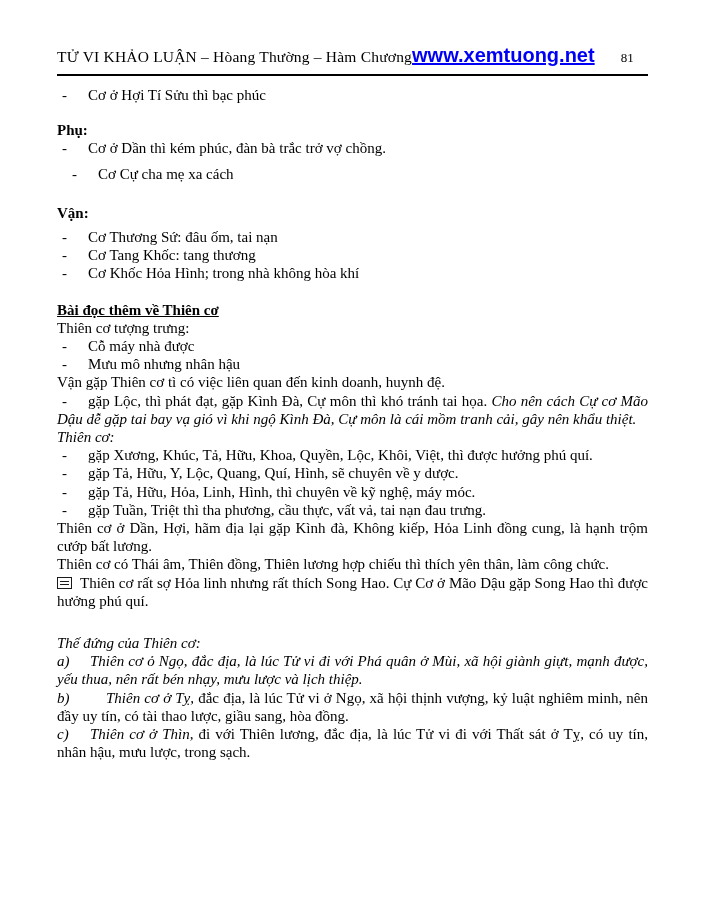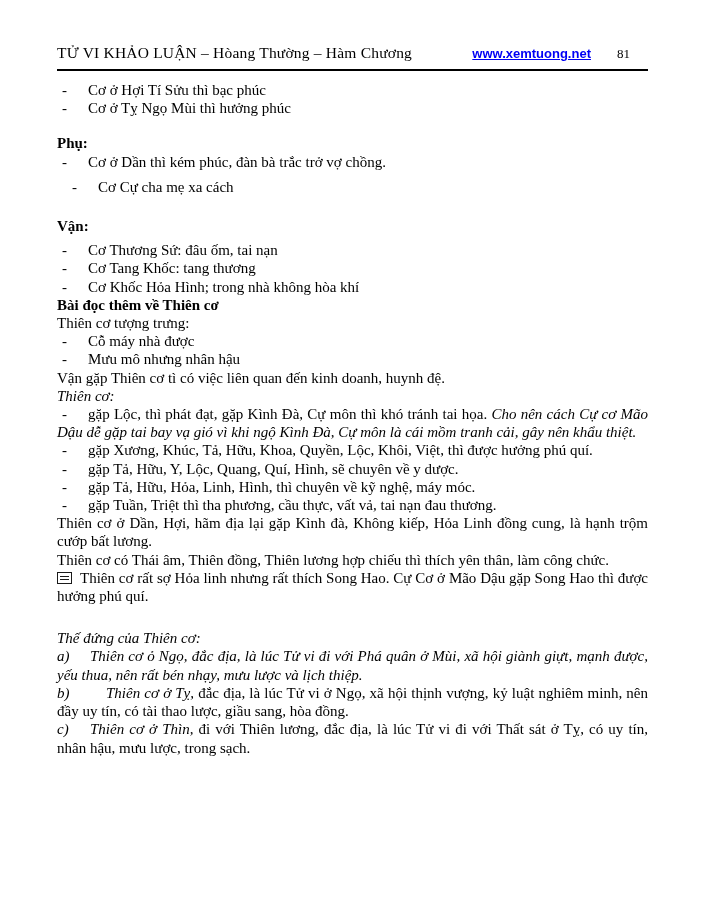--- a/index.html
+++ b/index.html
@@ -8,21 +8,21 @@
     background:#ffffff;color:#000;
     font-family:"Liberation Serif","DejaVu Serif",serif;
     font-size:15px;box-sizing:border-box;
     padding:44px 57px 0 57px;
   }
   .page-header{display:flex;align-items:baseline;white-space:nowrap;}
   .page-header .title{font-size:15.5px;letter-spacing:.2px;}
   .page-header .spacer{flex:1;}
   .site-link{
     font-family:"Liberation Sans","DejaVu Sans",sans-serif;
-    font-weight:bold;font-size:13px;text-decoration:underline;cursor:pointer;
+    font-weight:bold;font-size:20px;text-decoration:underline;cursor:pointer;
   }
   .page-number{margin-left:26px;margin-right:18px;font-size:13px;}
   .rule{border-top:2px solid #000;margin-top:7px;}
   main{display:block;}
   .para{margin:0;line-height:18.2px;text-align:justify;}
   .note-icon{
     display:inline-block;width:13px;height:10px;border:1px solid #1a1a1a;
     margin-right:8px;position:relative;top:1px;
   }
   .note-icon i{position:absolute;left:2px;right:2px;height:1px;background:#1a1a1a;}
@@ -35,39 +35,38 @@
 <div class="page">
   <header class="page-header">
     <span class="title">TỬ VI KHẢO LUẬN – Hòang Thường – Hàm Chương</span>
     <span class="spacer"></span>
     <a class="site-link" style="color: rgb(0, 0, 245);">www.xemtuong.net</a>
     <span class="page-number">81</span>
   </header>
   <div class="rule"></div>
   <main>
       <p class="para" style="margin-top: 10px;"><span style="display: inline-block; width: 26px; margin-left: 5px;">-</span><span>Cơ ở Hợi Tí Sửu thì bạc phúc</span></p>
-      <p class="para"><span style="display: inline-block; width: 26px; margin-left: 5px;">-</span><span>Cơ ở Tỵ Ngọ Mùi thì hưởng phúc</span></p>
       <p class="para" style="margin-top: 17px;"><span style="font-weight: bold;">Phụ:</span></p>
       <p class="para"><span style="display: inline-block; width: 26px; margin-left: 5px;">-</span><span>Cơ ở Dần thì kém phúc, đàn bà trắc trở vợ chồng.</span></p>
       <p class="para" style="margin-top: 7px;"><span style="display: inline-block; width: 26px; margin-left: 15px;">-</span><span>Cơ Cự cha mẹ xa cách</span></p>
       <p class="para" style="margin-top: 21px;"><span style="font-weight: bold;">Vận:</span></p>
       <p class="para" style="margin-top: 6px;"><span style="display: inline-block; width: 26px; margin-left: 5px;">-</span><span>Cơ Thương Sứ: đâu ốm, tai nạn</span></p>
       <p class="para"><span style="display: inline-block; width: 26px; margin-left: 5px;">-</span><span>Cơ Tang Khốc: tang thương</span></p>
       <p class="para"><span style="display: inline-block; width: 26px; margin-left: 5px;">-</span><span>Cơ Khốc Hỏa Hình; trong nhà không hòa khí</span></p>
-      <p class="para" style="margin-top: 0;"><span style="font-weight: bold;">Bài đọc thêm về Thiên cơ</span></p>
+      <p class="para" style="margin-top: 18px; text-decoration: underline;"><span style="font-weight: bold;">Bài đọc thêm về Thiên cơ</span></p>
       <p class="para"><span>Thiên cơ tượng trưng:</span></p>
       <p class="para"><span style="display: inline-block; width: 26px; margin-left: 5px;">-</span><span>Cỗ máy nhà được</span></p>
       <p class="para"><span style="display: inline-block; width: 26px; margin-left: 5px;">-</span><span>Mưu mô nhưng nhân hậu</span></p>
       <p class="para"><span>Vận gặp Thiên cơ tì có việc liên quan đến kinh doanh, huynh đệ.</span></p>
+      <p class="para"><span style="display: inline-block; width: 26px; margin-left: 5px;">-</span><span>gặp Lộc, thì phát đạt, gặp Kình Đà, Cự môn thì khó tránh tai họa. </span><span style="font-style: italic;">Cho nên cách Cự cơ Mão Dậu dễ gặp tai bay vạ gió vì khi ngộ Kình Đà, Cự môn là cái mồm tranh cải, gây nên khẩu thiệt.</span></p>
       <p class="para"><span style="font-style: italic;">Thiên cơ:</span></p>
-      <p class="para"><span style="display: inline-block; width: 26px; margin-left: 5px;">-</span><span>gặp Lộc, thì phát đạt, gặp Kình Đà, Cự môn thì khó tránh tai họa. </span><span style="font-style: italic;">Cho nên cách Cự cơ Mão Dậu dễ gặp tai bay vạ gió vì khi ngộ Kình Đà, Cự môn là cái mồm tranh cải, gây nên khẩu thiệt.</span></p>
       <p class="para"><span style="display: inline-block; width: 26px; margin-left: 5px;">-</span><span>gặp Xương, Khúc, Tả, Hữu, Khoa, Quyền, Lộc, Khôi, Việt, thì được hưởng phú quí.</span></p>
       <p class="para"><span style="display: inline-block; width: 26px; margin-left: 5px;">-</span><span>gặp Tả, Hữu, Y, Lộc, Quang, Quí, Hình, sẽ chuyên về y dược.</span></p>
       <p class="para"><span style="display: inline-block; width: 26px; margin-left: 5px;">-</span><span>gặp Tả, Hữu, Hỏa, Linh, Hình, thì chuyên về kỹ nghệ, máy móc.</span></p>
-      <p class="para"><span style="display: inline-block; width: 26px; margin-left: 5px;">-</span><span>gặp Tuần, Triệt thì tha phương, cầu thực, vất vả, tai nạn đau thương.</span></p>
+      <p class="para"><span style="display: inline-block; width: 26px; margin-left: 5px;">-</span><span>gặp Tuần, Triệt thì tha phương, cầu thực, vất vả, tai nạn đau trưng.</span></p>
       <p class="para"><span>Thiên cơ ở Dần, Hợi, hãm địa lại gặp Kình đà, Không kiếp, Hỏa Linh đồng cung, là hạnh trộm cướp bất lương.</span></p>
       <p class="para"><span>Thiên cơ có Thái âm, Thiên đồng, Thiên lương hợp chiếu thì thích yên thân, làm công chức.</span></p>
       <p class="para"><span class="note-icon"><i class="l1"></i><i class="l2"></i></span><span>Thiên cơ rất sợ Hỏa linh nhưng rất thích Song Hao. Cự Cơ ở Mão Dậu gặp Song Hao thì được hưởng phú quí.</span></p>
       <p class="para" style="margin-top: 24px;"><span style="font-style: italic;">Thế đứng của Thiên cơ:</span></p>
       <p class="para"><span style="font-style: italic; display: inline-block; width: 33px;">a)</span><span style="font-style: italic;">Thiên cơ ỏ Ngọ, đắc địa, là lúc Tử vi đi với Phá quân ở Mùi, xã hội giành giựt, mạnh được, yếu thua, nên rất bén nhạy, mưu lược và lịch thiệp.</span></p>
       <p class="para"><span style="font-style: italic; display: inline-block; width: 33px;">b)</span><span style="font-style: italic; margin-left: 16px;">Thiên cơ ở Tỵ,</span><span> đắc địa, là lúc Tử vi ở Ngọ, xã hội thịnh vượng, kỷ luật nghiêm minh, nên đầy uy tín, có tài thao lược, giầu sang, hòa đồng.</span></p>
       <p class="para"><span style="font-style: italic; display: inline-block; width: 33px;">c)</span><span style="font-style: italic;">Thiên cơ ở Thìn,</span><span> đi với Thiên lương, đắc địa, là lúc Tử vi đi với Thất sát ở Tỵ, có uy tín, nhân hậu, mưu lược, trong sạch.</span></p>
     </main>
 </div>
 

